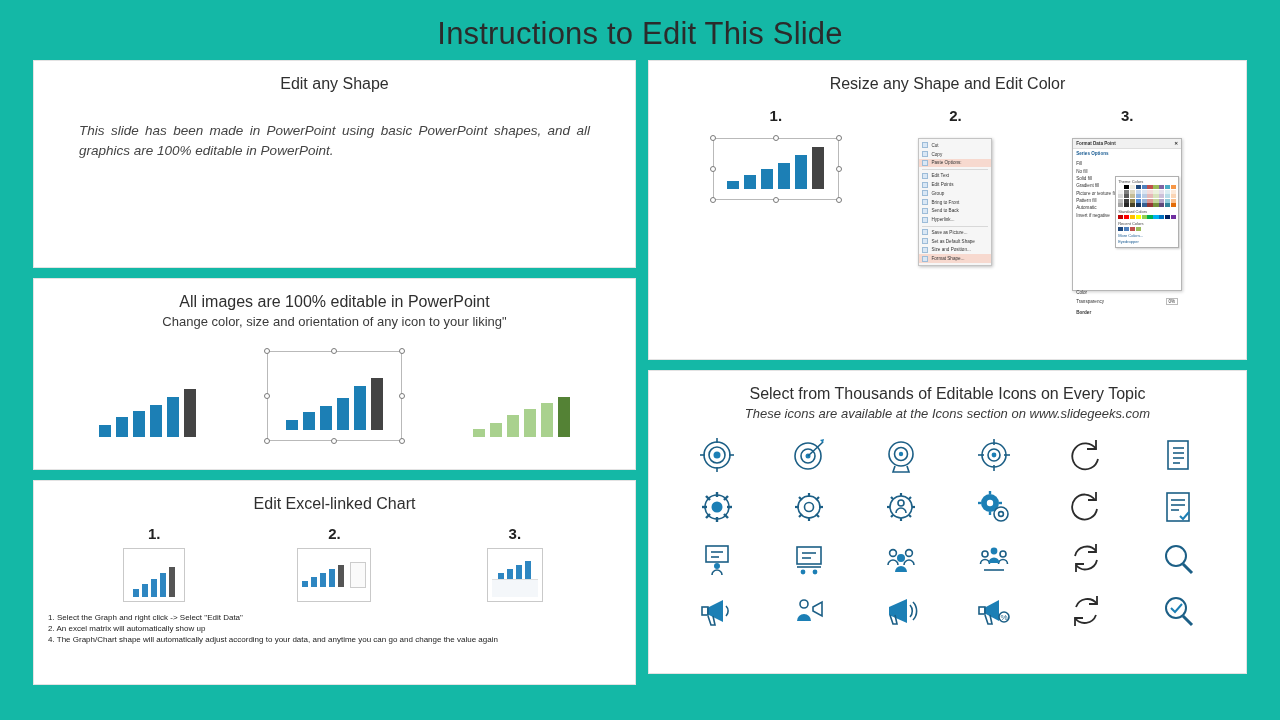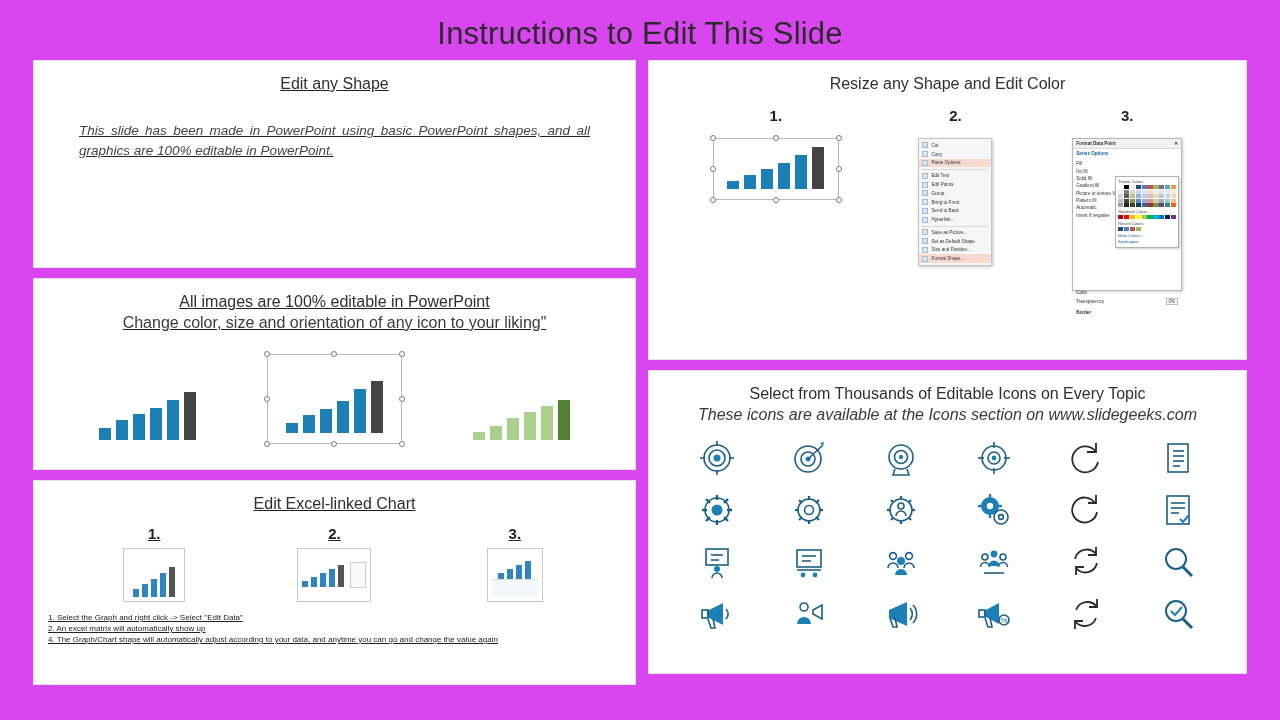--- a/index.html
+++ b/index.html
@@ -7,50 +7,50 @@
     margin: 0; padding: 0;
     width: 1280px; height: 720px;
     background: #ffffff;
     font-family: "Liberation Sans", sans-serif;
     color: #222;
     overflow: hidden;
   }
   .slide {
     position: relative;
     width: 1280px; height: 720px;
-    background: #d946ef;
+    background: #14b8a6;
   }
   .slide-title {
     text-align: center;
     font-size: 31px;
     font-weight: normal;
     color: #2b2b2b;
     padding-top: 16px;
     letter-spacing: 0.2px;
   }
   .columns {
     display: flex;
     gap: 12px;
     padding: 8px 33px 0 33px;
   }
-  .col-left { width: 604px; display: flex; flex-direction: column; gap: 10px; text-decoration: underline; }
+  .col-left { width: 604px; display: flex; flex-direction: column; gap: 10px; }
   .col-right { width: 600px; display: flex; flex-direction: column; gap: 10px; }
   .panel {
     border: 1px solid #e3e3e3;
     background: #fff;
   }
   .panel-title {
     text-align: center;
     font-size: 16px;
     color: #2f2f2f;
     padding-top: 14px;
   }
   .panel-subtitle {
     text-align: center;
-    font-size: 16px;
+    font-size: 13px;
     color: #3a3a3a;
     padding-top: 3px;
   }
   .panel-subtitle.italic { font-style: italic; }
 
   
   .edit-shape { height: 208px; }
   .edit-shape p {
     font-style: italic;
     font-size: 13.5px;

